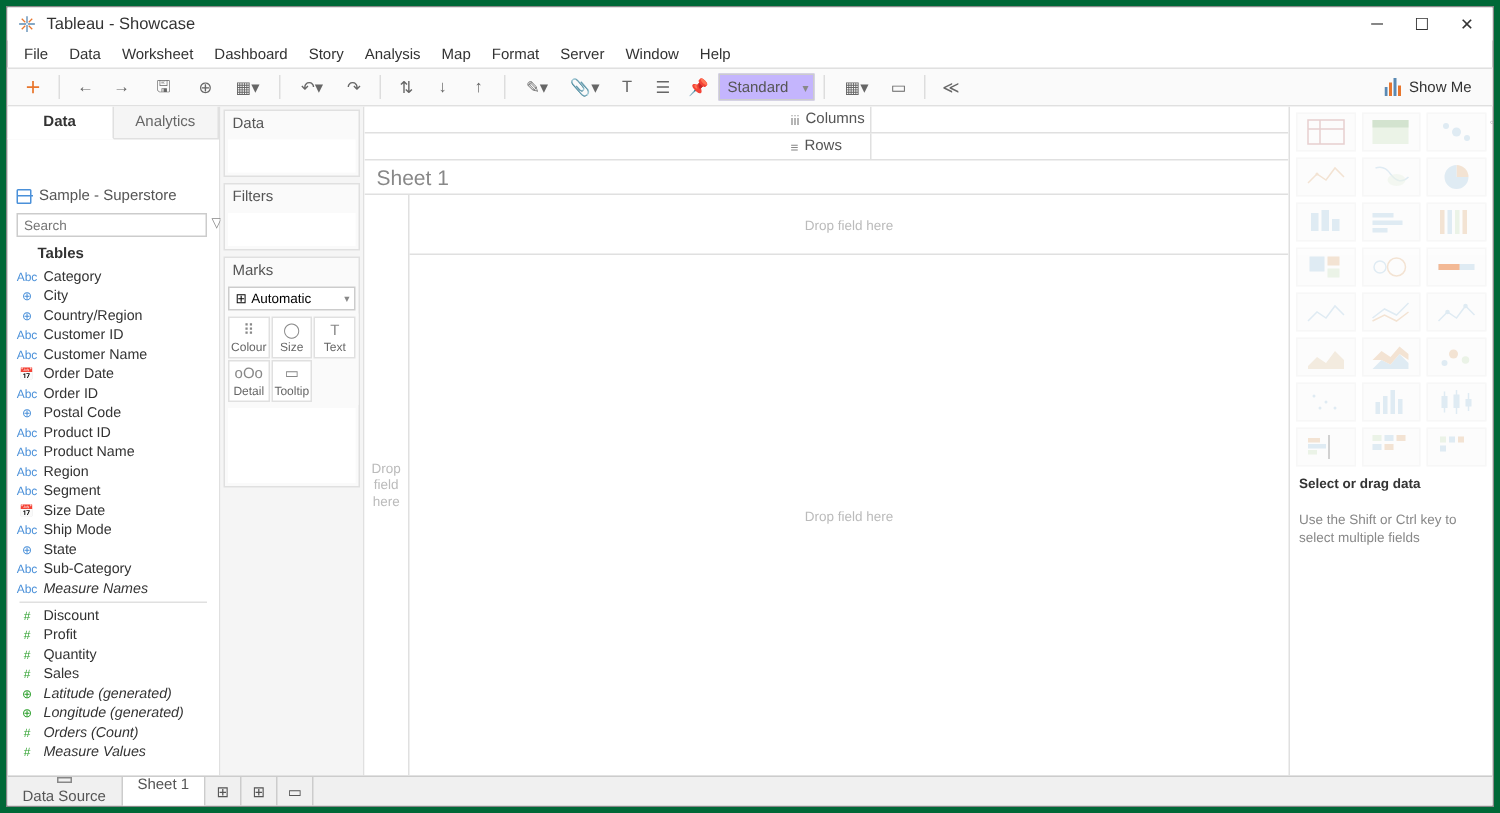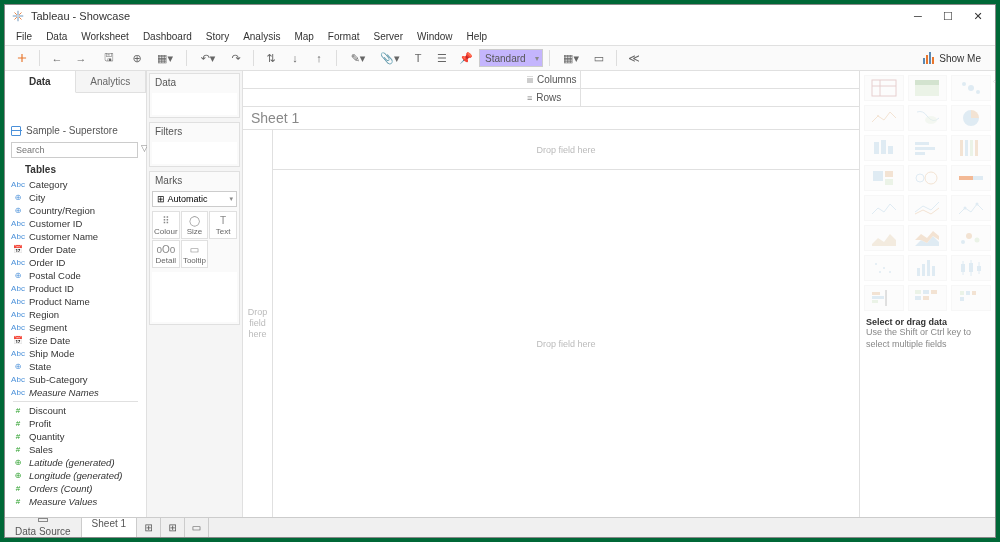--- a/index.html
+++ b/index.html
@@ -60,21 +60,21 @@
 .viz-rows .hint { font-size: 9px; color: #bbb; text-align: center; line-height: 1.2; }
 .viz-main { flex: 1; display: flex; flex-direction: column; }
 .viz-cols { height: 40px; border-bottom: 1px solid #e0e0e0; display: flex; align-items: center; justify-content: center; font-size: 9px; color: #bbb; }
 .viz-body { flex: 1; display: flex; align-items: center; justify-content: center; font-size: 9px; color: #bbb; }
 .showme-panel { width: 136px; border-left: 1px solid #e0e0e0; background: #fff; display: flex; flex-direction: column; padding: 4px; }
 .chart-grid { display: grid; grid-template-columns: repeat(3, 1fr); gap: 4px; }
 .chart-cell { height: 26px; border: 1px solid #f0f0f0; background: #fbfbfb; display: flex; align-items: center; justify-content: center; opacity: 0.5; cursor: default; }
 .chart-cell svg { width: 28px; height: 20px; }
 .sm-text { font-size: 9px; padding: 6px 2px 2px 2px; }
 .sm-text .bold { font-weight: bold; color: #333; }
-.sm-text .sub { color: #888; margin-top: 0; line-height: 1.3; }
+.sm-text .sub { color: #888; margin-top: 14px; line-height: 1.3; }
 .statusbar { height: 20px; border-top: 1px solid #ccc; background: #f0f0f0; display: flex; align-items: center; font-size: 10px; }
 .sb-tab { padding: 0 10px; height: 100%; display: flex; align-items: center; gap: 4px; border-right: 1px solid #ccc; color: #555; cursor: default; flex-direction: column; }
 .sb-tab.active { background: #fff; }
 .sb-icon { width: 10px; height: 10px; border: 1px solid #888; }
 .tableau-logo svg { width: 14px; height: 14px; }
 </style>
 </head>
 <body>
 
 <div class="window">

